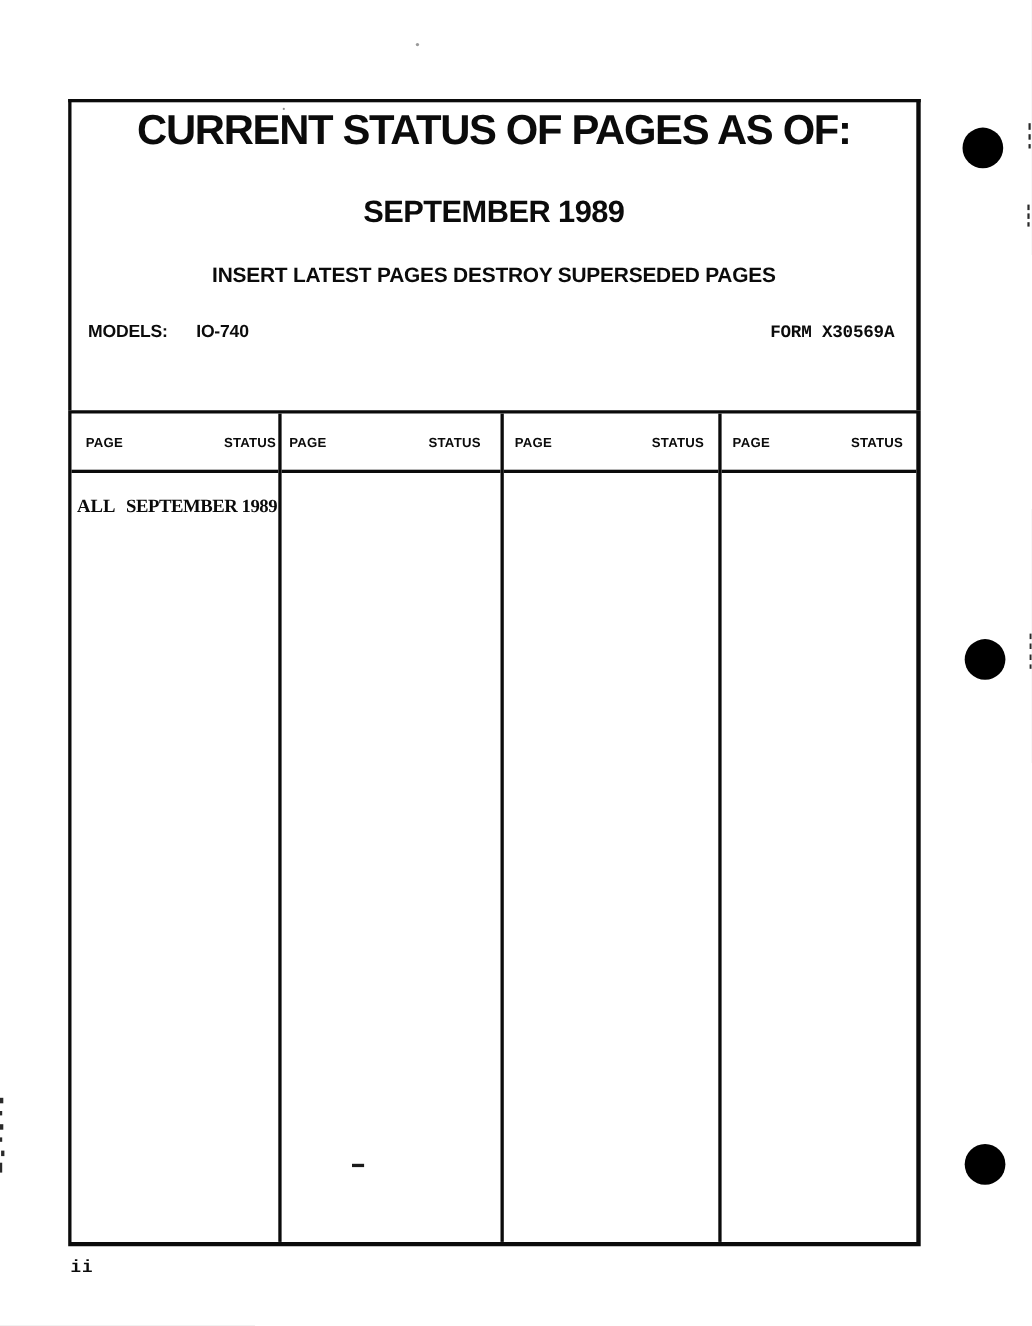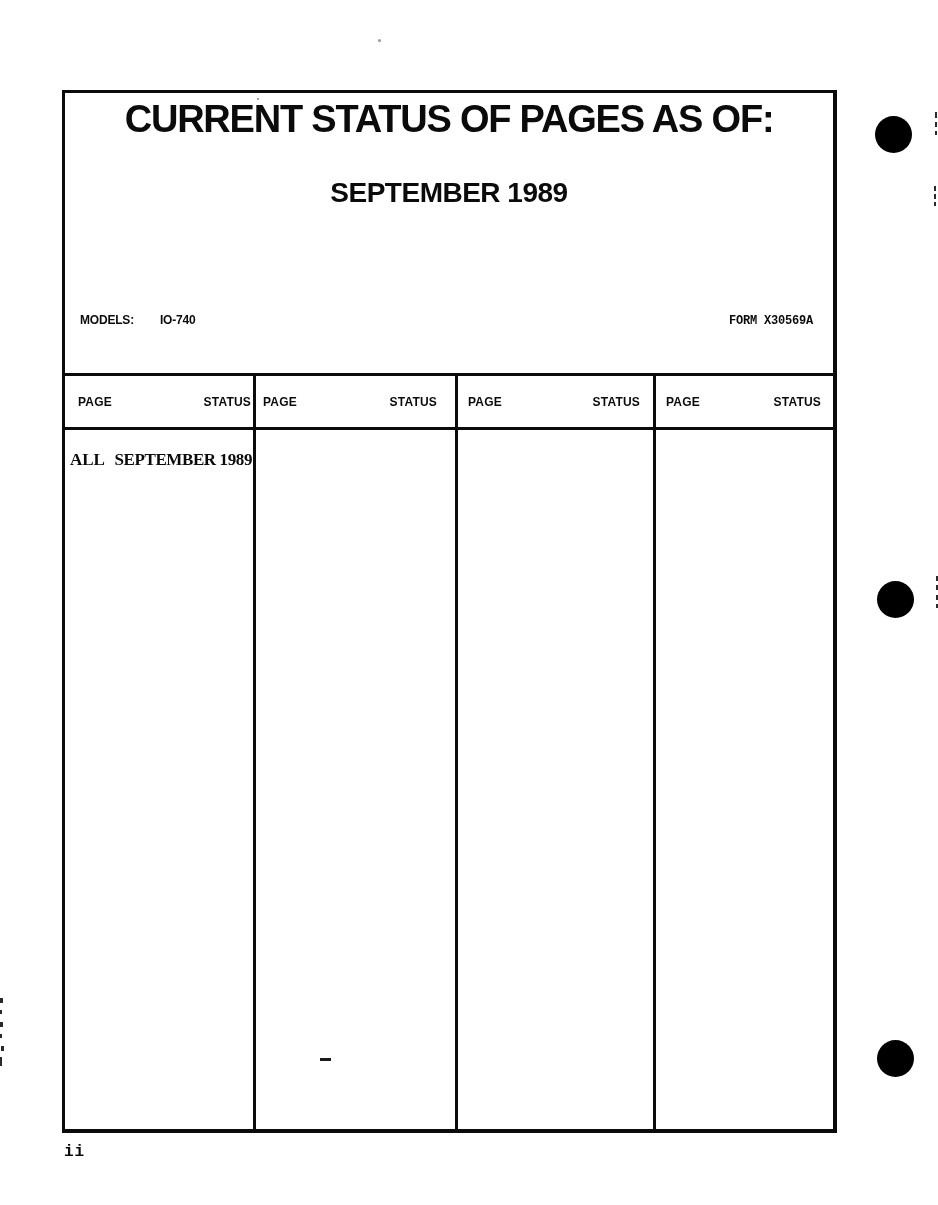--- a/index.html
+++ b/index.html
@@ -27,23 +27,23 @@
   .doc-date{
     position:absolute;top:84px;left:0;right:0;
     text-align:center;font-size:28px;font-weight:bold;letter-spacing:-0.5px;
   }
   .doc-notes{
     position:absolute;top:147px;left:0;right:0;
     text-align:center;font-size:19px;font-weight:bold;line-height:22px;
     letter-spacing:-0.2px;
   }
   .models-row{
-    position:absolute;top:220px;left:15px;right:20px;
+    position:absolute;top:200px;left:15px;right:20px;
     display:flex;align-items:baseline;
-    font-size:12px;font-weight:bold;letter-spacing:-0.2px;
+    font-size:16px;font-weight:bold;letter-spacing:-0.2px;
   }
   .models-value{margin-left:26px;}
   .form-number{margin-left:auto;font-family:Liberation Mono, monospace;}
 
   
   .table-box{
     position:absolute;left:62px;top:373px;width:775px;height:760px;
     border:3px solid #0b0b0b;border-right-width:4px;border-bottom-width:4px;
     display:grid;grid-template-columns:188px 202px 198px 1fr;
   }
@@ -100,20 +100,21 @@
 </style>
 </head>
 <body>
 
 <div class="page">
 
   <div class="header-box">
     <div class="doc-title">CURRENT STATUS OF PAGES AS OF:</div>
     <div class="doc-date">SEPTEMBER 1989</div>
     <div class="doc-notes">
+      <div>INSERT LATEST PAGES DESTROY SUPERSEDED PAGES</div>
     </div>
     <div class="models-row">
       <span>MODELS:</span>
       <span class="models-value">IO-740</span>
       <span class="form-number">FORM X30569A</span>
     </div>
   </div>
 
   <div class="table-box">
 

